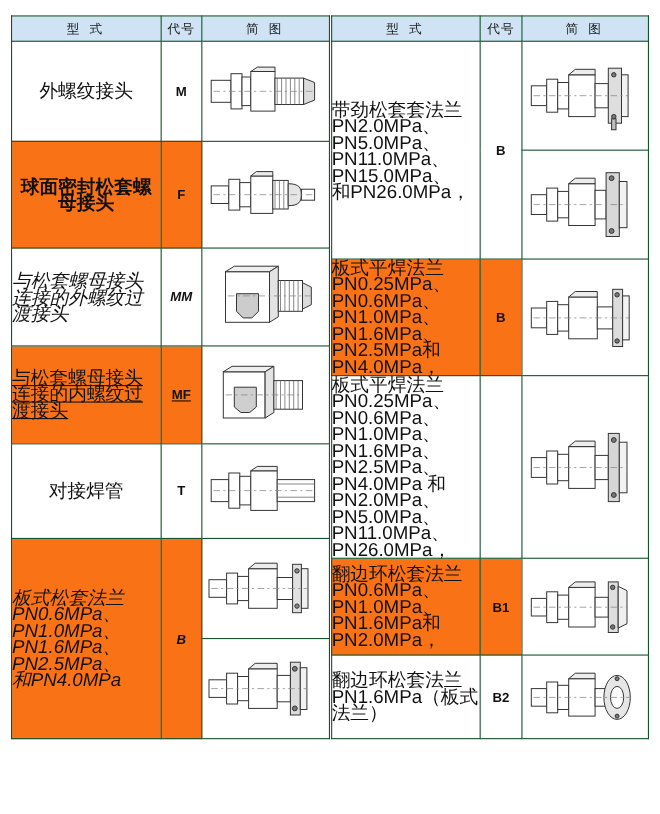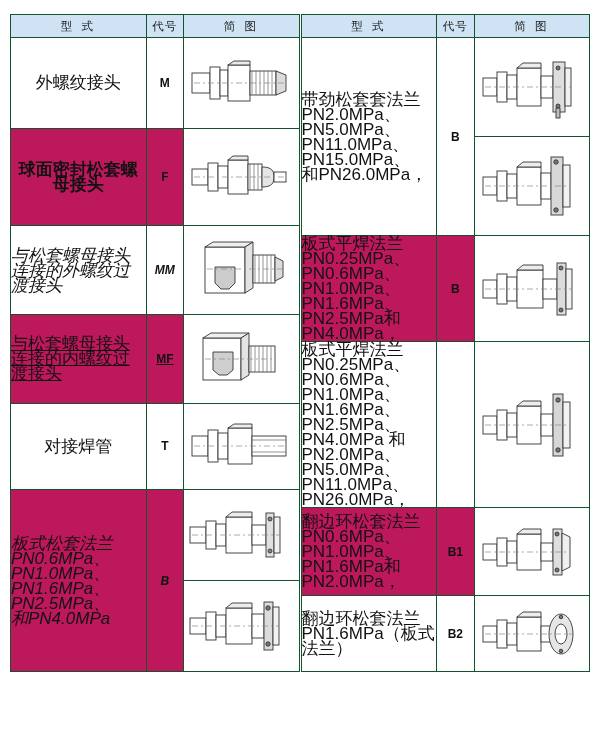--- a/index.html
+++ b/index.html
@@ -74,21 +74,21 @@
   td.code {
     text-align: center;
     font-size: 12px;
     font-weight: bold;
     color: #111;
   }
   td.fig {
     text-align: center;
     background: #fff;
   }
-  tr.tint td.type, tr.tint td.code { background: #be185d; margin-left: 10px; }
+  tr.tint td.type, tr.tint td.code { background: #f97316; margin-left: 10px; }
   tr.plain td.type, tr.plain td.code { background: #ffffff; }
 
   .fig-wrap {
     width: 100%;
     height: 100%;
     display: flex;
     align-items: center;
     justify-content: center;
   }
   svg { display: block; }

